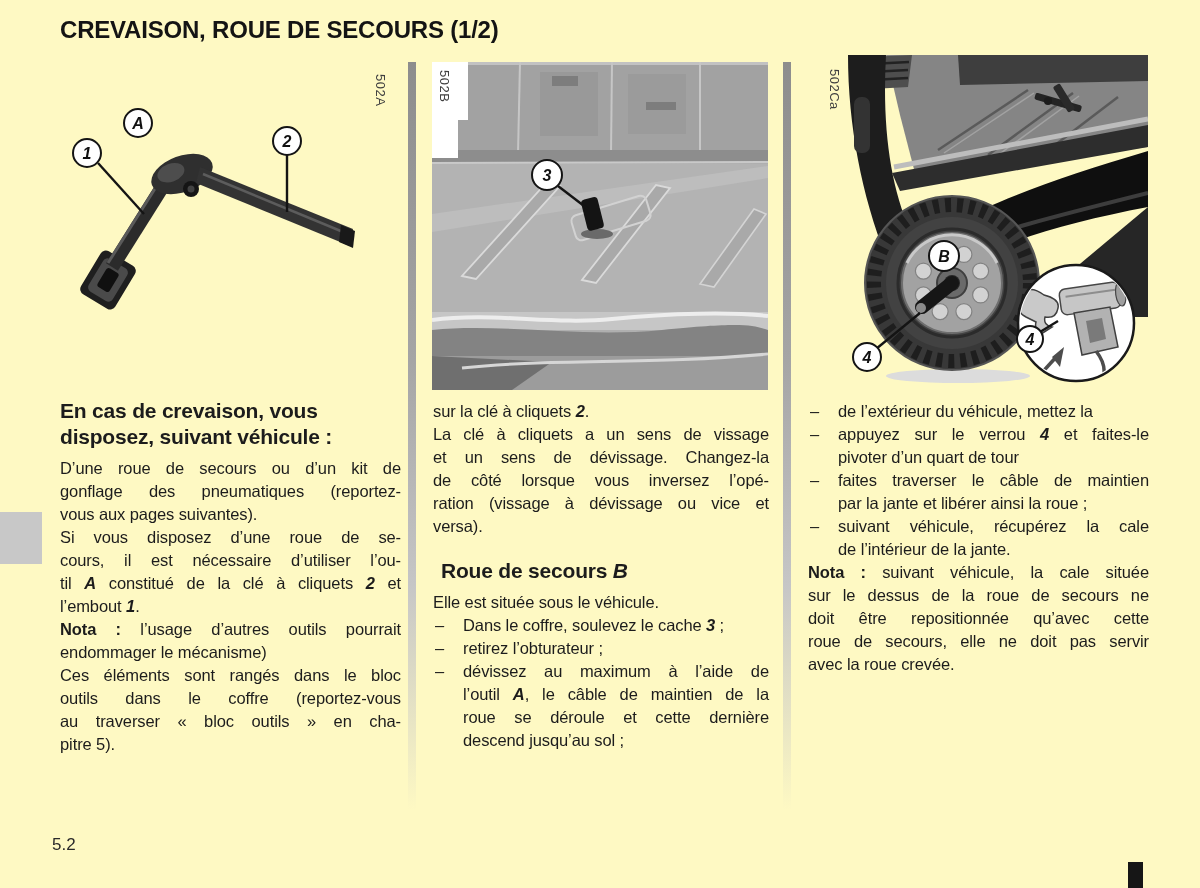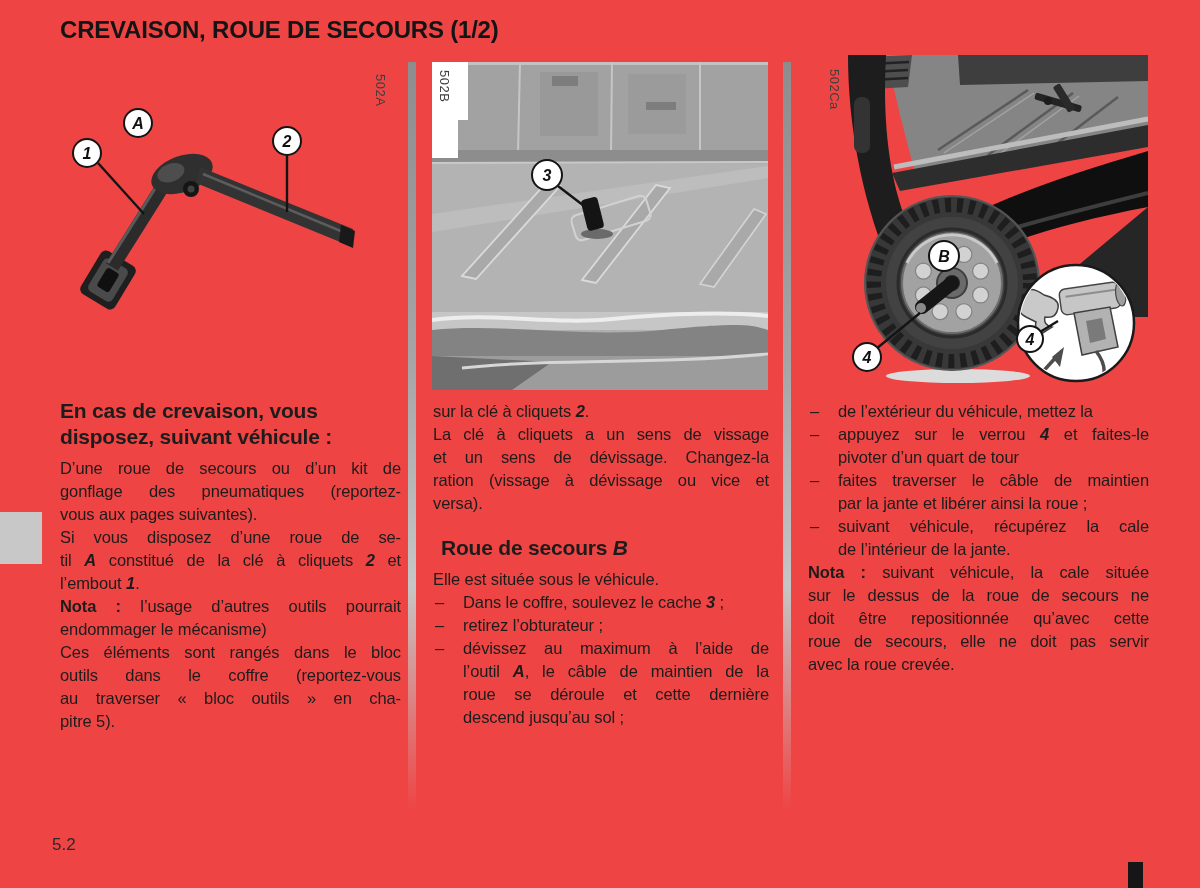--- a/index.html
+++ b/index.html
@@ -1,16 +1,16 @@
 <!DOCTYPE html>
 <html><head>
 <meta charset="utf-8">
 <style>
   html,body{margin:0;padding:0;background:#ffffff;}
-  .page{position:relative;width:1200px;height:888px;background:#ef4444;overflow:hidden;
+  .page{position:relative;width:1200px;height:888px;background:#fef9c3;overflow:hidden;
         font-family:"Liberation Sans","DejaVu Sans",sans-serif;color:#1c1c1c;}
   .title{position:absolute;left:60px;top:16px;font-size:24px;font-weight:bold;
          letter-spacing:-0.2px;color:#141414;}
   .divider{position:absolute;top:62px;width:8px;height:748px;
            background:linear-gradient(to bottom,#8d8d8d 0%,#a5a5a5 40%,#c6c6c6 70%,rgba(255,255,255,0) 100%);}
   #divider-1{left:408px;} #divider-2{left:783px;}
   .chapter-tab{position:absolute;left:0;top:512px;width:42px;height:52px;background:#c8c8c8;}
   .corner-tab{position:absolute;left:1128px;top:862px;width:15px;height:26px;background:#161616;}
   .pagenum{position:absolute;left:52px;top:835px;font-size:17px;color:#2a2a2a;}
   .figure{position:absolute;}
@@ -221,20 +221,21 @@
         <div class="jline"><span>En cas de crevaison, vous</span></div>
         <div class="jline"><span>disposez, suivant véhicule :</span></div>
       </div>
     <div class="para">
         <div class="jline"><span>D’une roue de secours ou d’un kit de</span></div>
         <div class="jline"><span>gonflage des pneumatiques (reportez-</span></div>
         <div class="jline"><span>vous aux pages suivantes).</span></div>
       </div>
     <div class="para">
         <div class="jline"><span>Si vous disposez d’une roue de se-</span></div>
+        <div class="jline"><span>cours, il est nécessaire d’utiliser l’ou-</span></div>
         <div class="jline"><span>til </span><span class="ref">A</span><span> constitué de la clé à cliquets </span><span class="ref">2</span><span> et</span></div>
         <div class="jline"><span>l’embout </span><span class="ref">1</span><span>.</span></div>
       </div>
     <div class="para gap">
         <div class="jline"><span class="st">Nota :</span><span> l’usage d’autres outils pourrait</span></div>
         <div class="jline"><span>endommager le mécanisme)</span></div>
       </div>
     <div class="para gap">
         <div class="jline"><span>Ces éléments sont rangés dans le bloc</span></div>
         <div class="jline"><span>outils dans le coffre (reportez-vous</span></div>
@@ -243,20 +244,21 @@
       </div>
   </div>
 
   <div class="col" id="col2">
     <div class="para">
         <div class="jline"><span>sur la clé à cliquets </span><span class="ref">2</span><span>.</span></div>
       </div>
     <div class="para">
         <div class="jline"><span>La clé à cliquets a un sens de vissage</span></div>
         <div class="jline"><span>et un sens de dévissage. Changez-la</span></div>
+        <div class="jline"><span>de côté lorsque vous inversez l’opé-</span></div>
         <div class="jline"><span>ration (vissage à dévissage ou vice et</span></div>
         <div class="jline"><span>versa).</span></div>
       </div>
     <div class="h2"><span>Roue de secours </span><span class="ref">B</span></div>
     <div class="intro">
         <div class="jline"><span>Elle est située sous le véhicule.</span></div>
       </div>
     <div class="list">
         <div class="bullet">
           <span class="dash">–</span>

